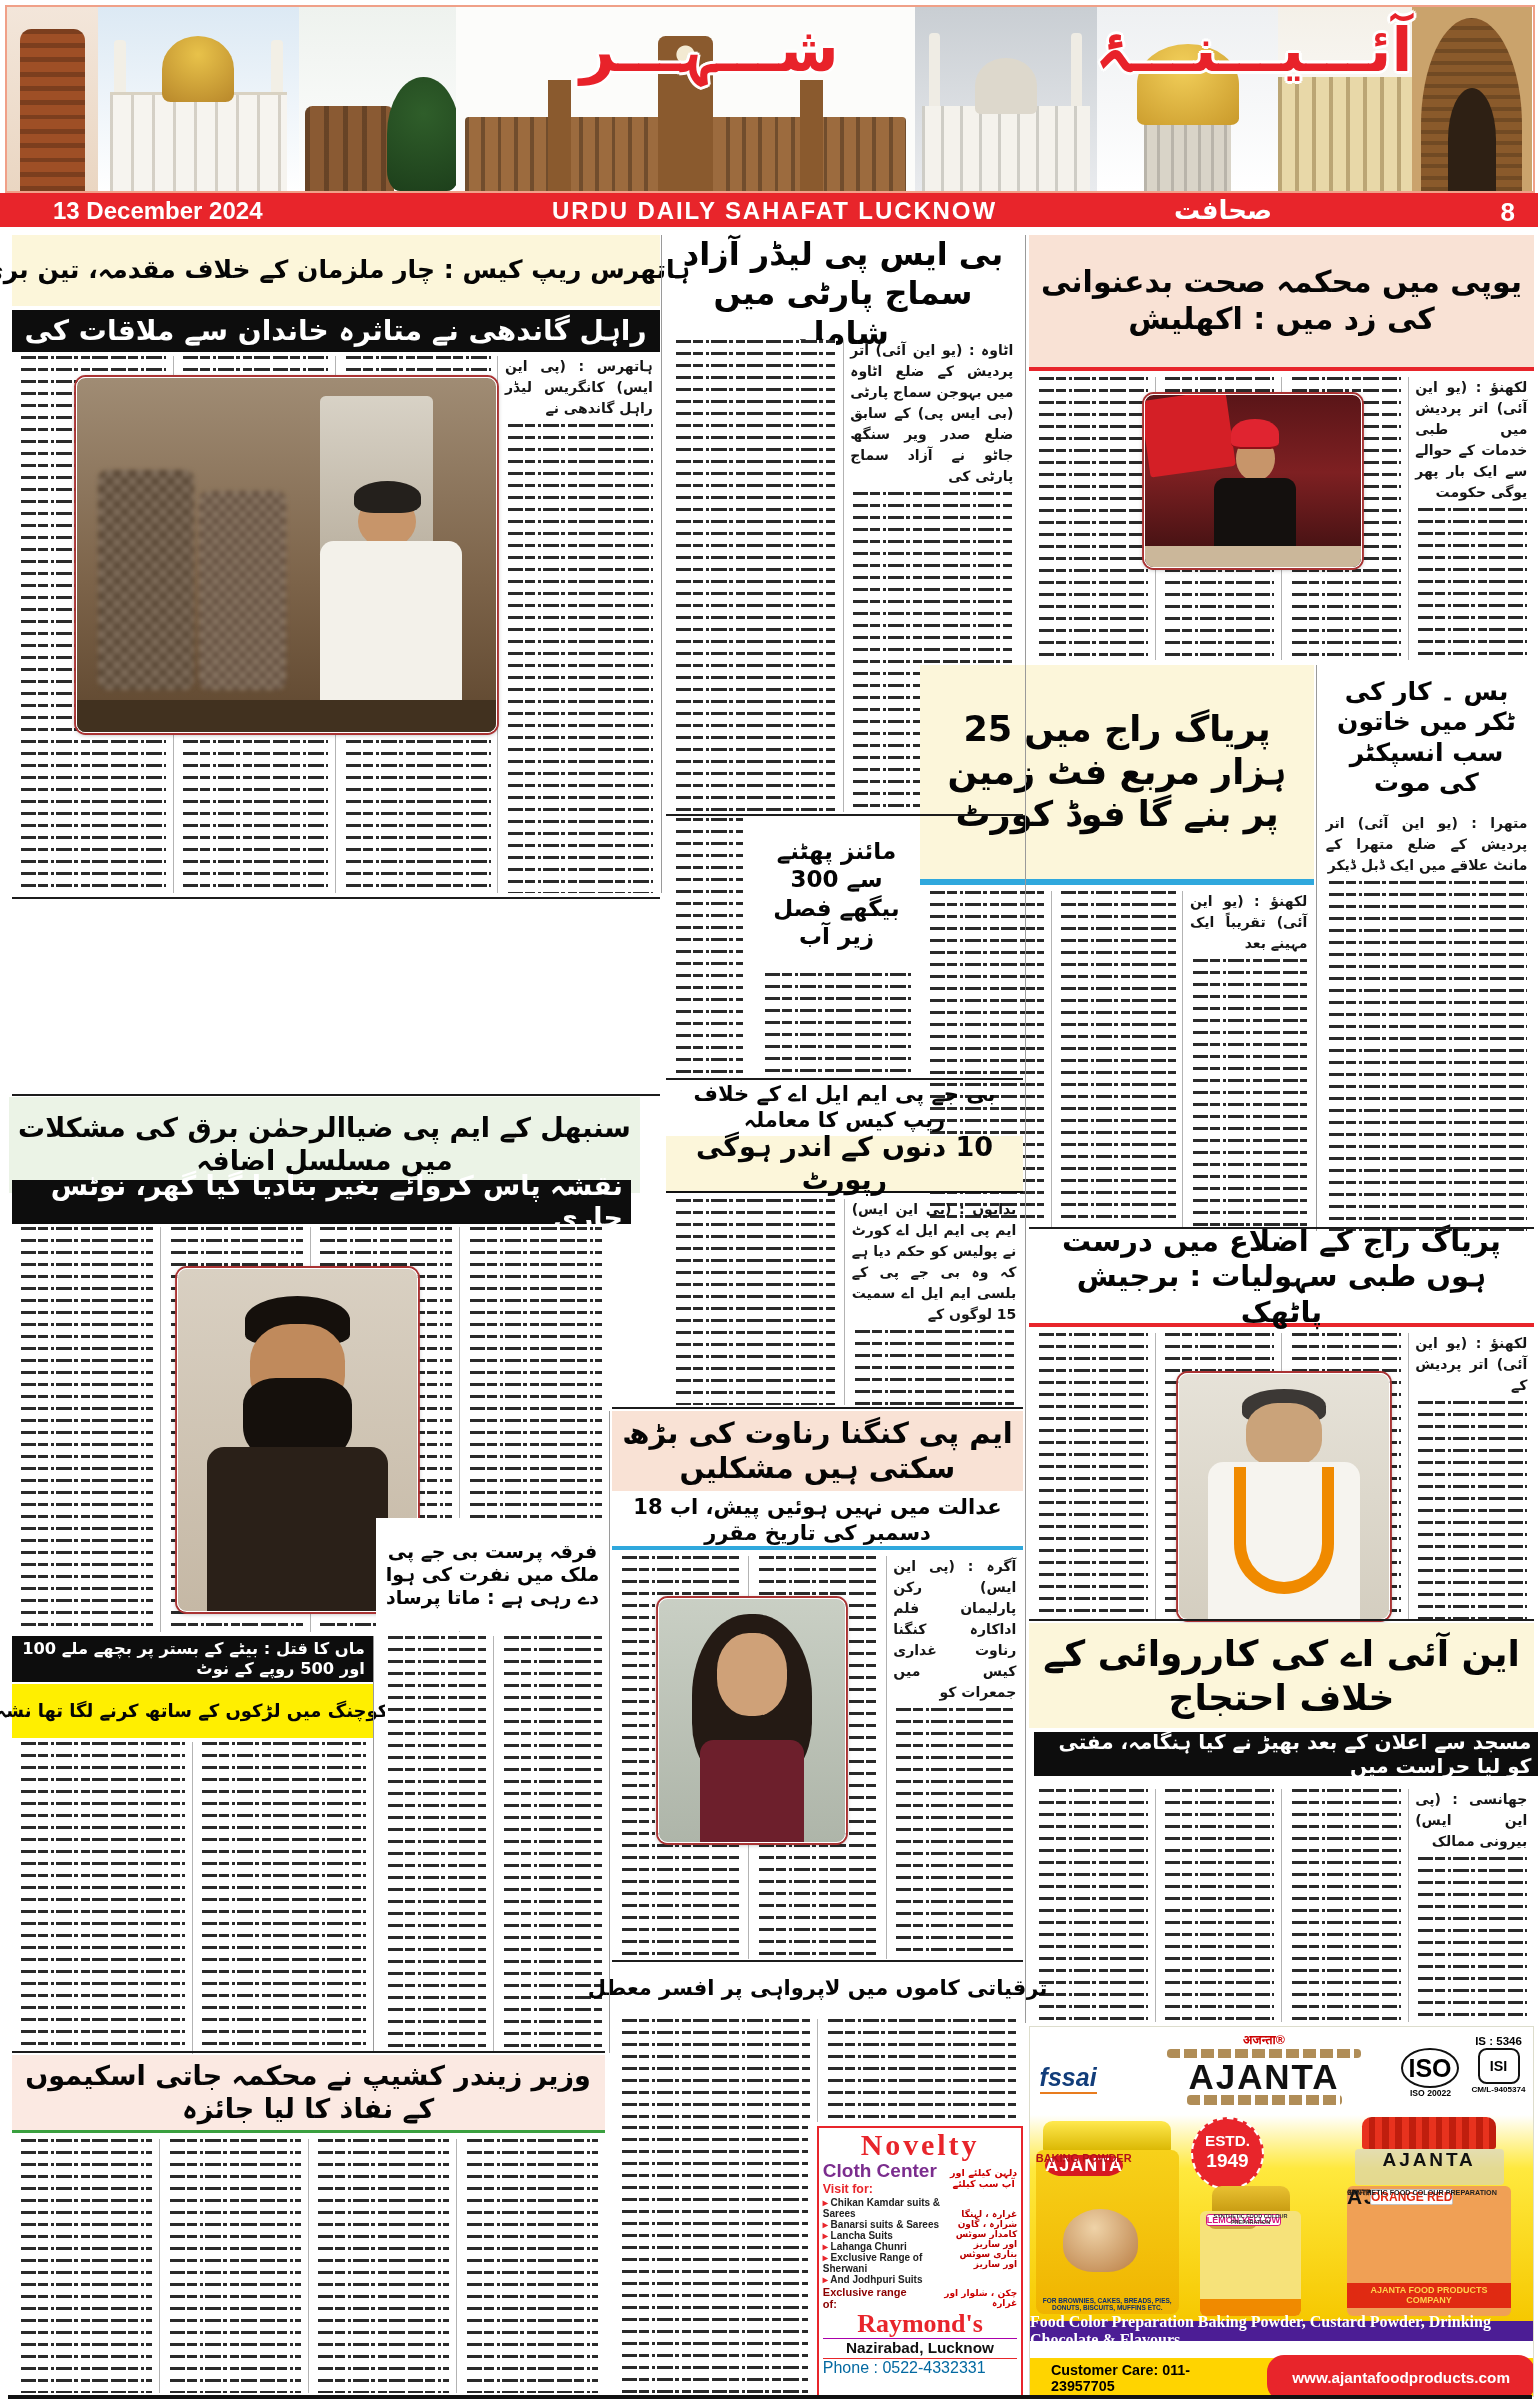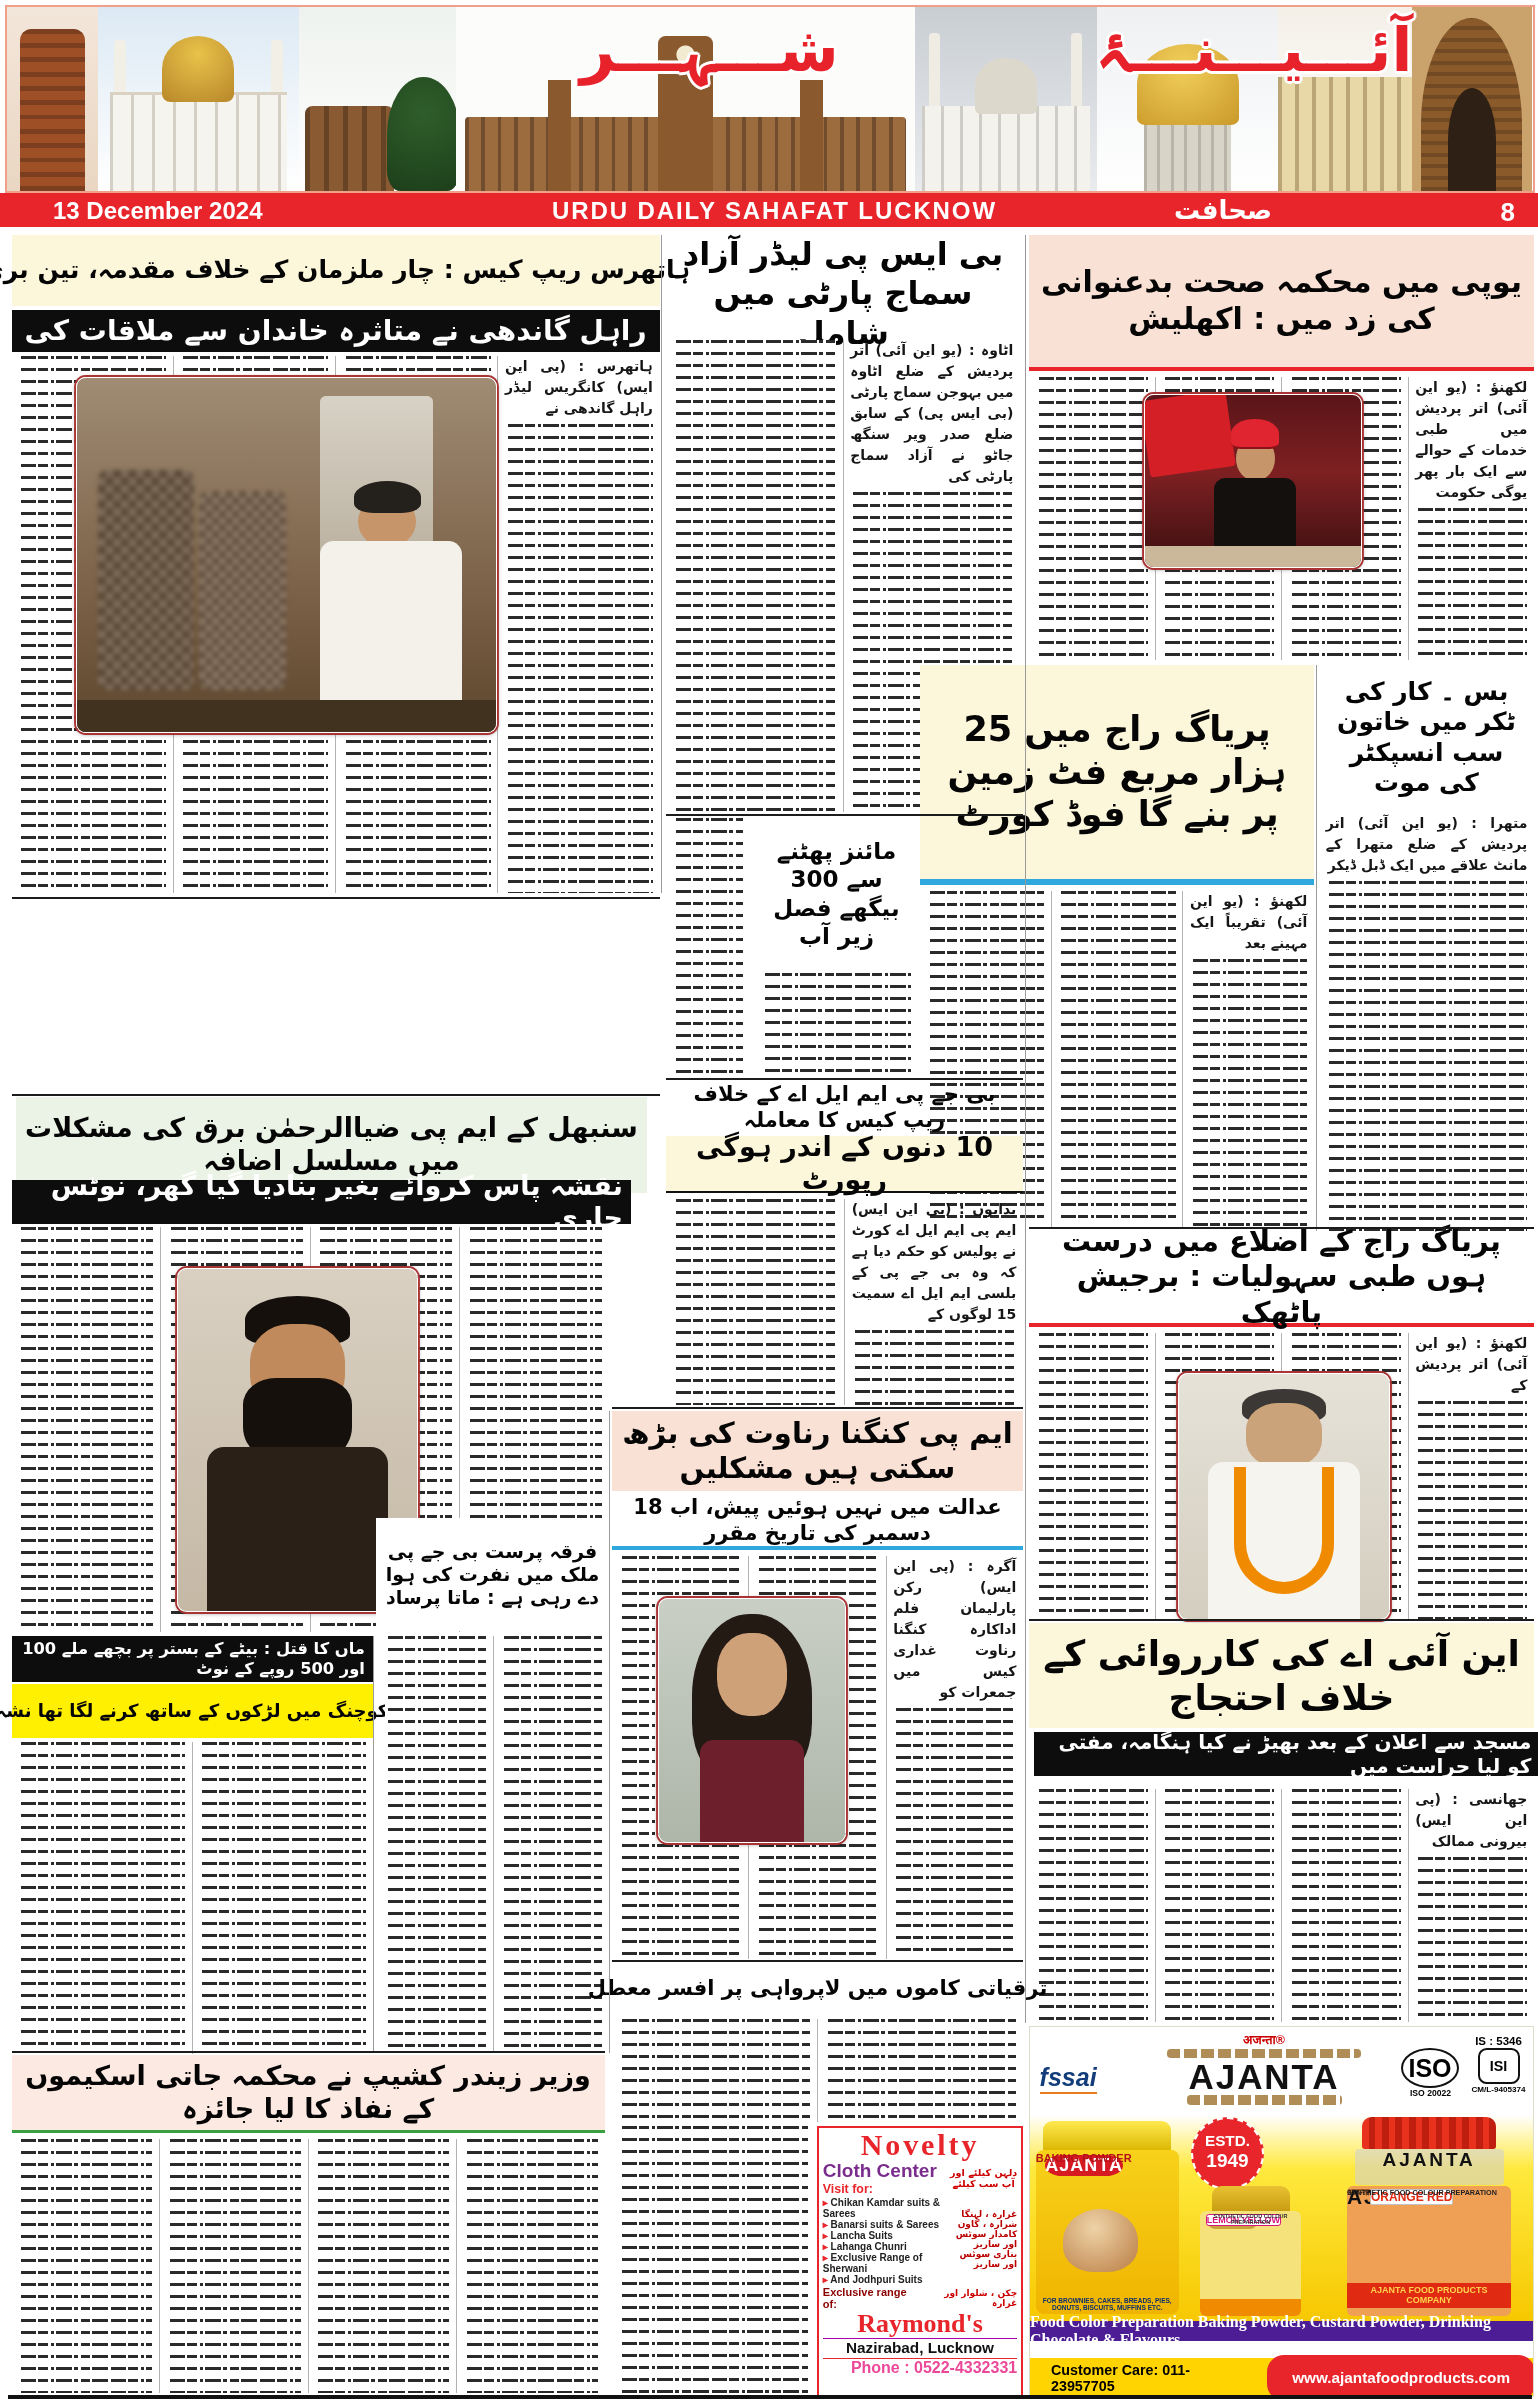--- a/index.html
+++ b/index.html
@@ -42,21 +42,21 @@
   
   #novelty{left:817px;top:2126px;width:206px;height:271px;border:2.9px solid #e8252b;background:#fff;box-sizing:border-box;padding:1.9px 3.8px;overflow:hidden}
   .nv-name{color:#e8252b;font-family:"Liberation Serif",serif;font-weight:bold;font-size:30px;text-align:center;letter-spacing:2.9px;line-height:1}
   .nv-sub{color:#7b2d8e;font-weight:bold;font-size:19px}
   .nv-visit{color:#e8252b;font-weight:bold;font-size:12.4px}
   .nv-en{list-style:none;margin:1px 0;padding:0;font-size:10px;font-weight:bold;color:#222}
   .nv-en li:before{content:"▸ ";color:#e8252b}
   .nv-ur{list-style:none;margin:0;padding:0;font-size:9px;color:#b00;font-weight:bold;text-align:right}
   .nv-brand{color:#e8252b;font-family:"Liberation Serif",serif;font-weight:bold;font-size:26px;text-align:center;line-height:1.05;border-bottom:1.9px solid #a0a;padding-bottom:1px}
   .nv-addr{font-weight:bold;font-size:15.3px;text-align:center;color:#111}
-  .nv-phone{color:#ec4899;font-weight:bold;font-size:16px;text-align:right;border-top:1.9px solid #e8252b;margin-top:1px}
+  .nv-phone{color:#0369a1;font-weight:normal;font-size:16px;text-align:left;border-top:1.9px solid #e8252b;margin-top:1px}
   
   #ajanta{left:1029px;top:2026px;width:505px;height:371px;background:#fff;box-sizing:border-box;border:1px solid #ddc;overflow:hidden}
   .aj-prod{position:absolute;left:0;top:88px;width:505px;height:206px;
            background:linear-gradient(180deg,#fff 0,#ffe93e 26%,#f6c800 100%)}
   .aj-prod div{position:absolute}
   .aj-black{position:absolute;left:0;top:294px;width:505px;height:20px;background:#4c1d95;color:#fff;
             font-family:"Liberation Serif",serif;font-weight:bold;font-size:16px;display:flex;align-items:center;justify-content:center;text-align:left}
   .aj-yellow{position:absolute;left:0;top:331px;width:505px;height:40px;background:#ffd400;display:flex;align-items:center}
   .jarlabel{font-weight:bold;text-align:center}
 </style>
@@ -217,21 +217,21 @@
   <div class="abs cols" style="left:666px;top:1199px;width:357px;height:206px">
     <div class="col">
         <div class="dl">بدایوں : (پی این ایس) ایم پی ایم ایل اے کورٹ نے پولیس کو حکم دیا ہے کہ وہ بی جے پی کے بلسی ایم ایل اے سمیت 15 لوگوں کے</div>
         <div class="fill"></div>
       </div>
     <div class="col">
         <div class="fill"></div>
       </div>
   </div>
 
-  <div class="abs hl grn" style="left:16px;top:1097px;width:631px;height:96px;font-size:27px">سنبھل کے ایم پی ضیاالرحمٰن برق کی مشکلات میں مسلسل اضافہ</div>
+  <div class="abs hl grn" style="left:9px;top:1097px;width:631px;height:96px;font-size:27px">سنبھل کے ایم پی ضیاالرحمٰن برق کی مشکلات میں مسلسل اضافہ</div>
   <div class="abs bar" style="left:11.5px;top:1180px;width:619px;height:44px;font-size:27px">نقشہ پاس کروائے بغیر بنادیا گیا گھر، نوٹس جاری</div>
   <div class="abs cols" style="left:11.5px;top:1227px;width:597px;height:405px">
     <div class="col">
         <div class="fill"></div>
       </div>
     <div class="col">
         <div class="fill"></div>
       </div>
     <div class="col">
         <div class="fill"></div>

